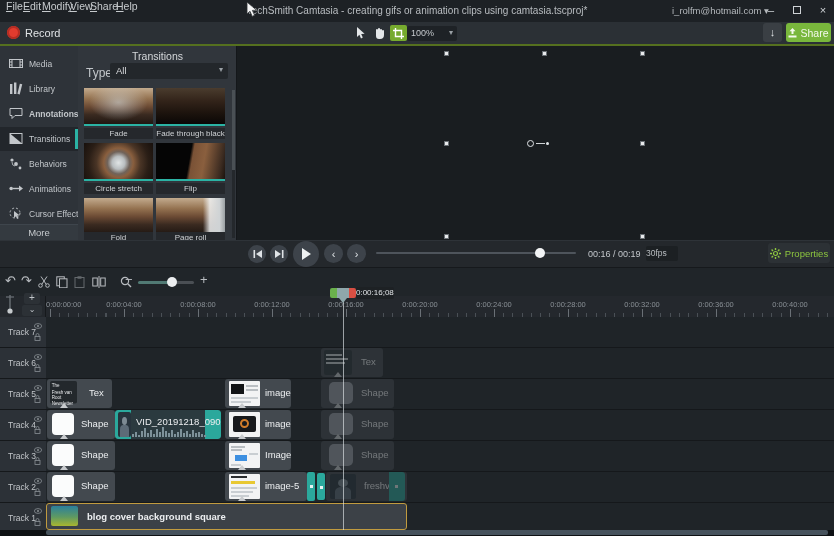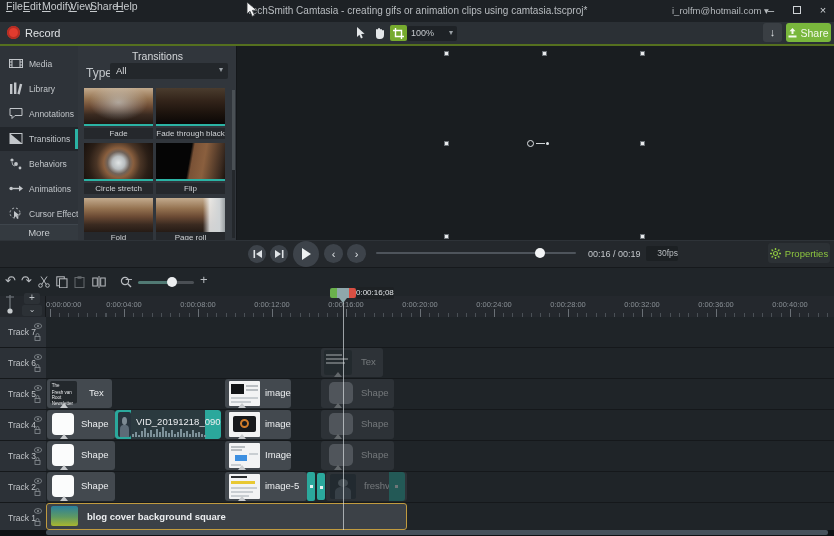--- a/index.html
+++ b/index.html
@@ -72,21 +72,21 @@
   .p-body{position:absolute;left:0px;top:62px;width:100px;height:40px;background:#36416b;border-radius:16px 16px 0 0;
           background-image:radial-gradient(circle,rgba(222,229,241,.85) .7px,rgba(0,0,0,0) 1.1px);background-size:5px 5px;}
   .p-neck{position:absolute;left:42px;top:60px;width:14px;height:10px;background:#8a5f4a;border-radius:0 0 6px 6px;}
 
   
   .playbar{position:absolute;left:0;top:240px;width:834px;height:27px;background:#24282c;border-top:1px solid #2e3338;}
   .pb-circle{position:absolute;border-radius:50%;background:#3d434a;display:flex;align-items:center;justify-content:center;color:#dfe3e6;}
   .scrub-track{position:absolute;left:376px;top:252px;width:200px;height:2px;background:#4e545b;border-radius:1px;}
   .scrub-dot{position:absolute;left:535px;top:248px;width:10px;height:10px;border-radius:50%;background:#f2f4f5;}
   .pb-time{position:absolute;left:588px;top:249px;font-size:9px;color:#c3c7cb;}
-  .fps-chip{position:absolute;left:646px;top:246px;width:32px;height:15px;background:#1c2023;border-radius:2px;text-align:right;font-size:8.5px;color:#b8bcc0;line-height:15px;}
+  .fps-chip{position:absolute;left:646px;top:246px;width:32px;height:15px;background:#1c2023;border-radius:2px;text-align:left;font-size:8.5px;color:#b8bcc0;line-height:15px;}
   .props-btn{position:absolute;left:768px;top:243px;width:62px;height:20px;background:#2c3135;border-radius:3px;display:flex;align-items:center;justify-content:center;gap:4px;font-size:9.5px;color:#8dc63f;}
 
   
   .tl-tools{position:absolute;left:0;top:267px;width:834px;height:29px;background:#202529;border-top:1px solid #16191c;}
   .tli{position:absolute;color:#b8bcc0;font-size:13px;}
   .tl-slider-track{position:absolute;left:138px;top:281px;width:56px;height:3px;border-radius:2px;background:linear-gradient(90deg,#517a74 0%,#517a74 60%,#4a4f54 60%,#4a4f54 100%);}
   .tl-knob{position:absolute;left:167px;top:277px;width:10px;height:10px;border-radius:50%;background:#eceeef;}
 
   .ruler{position:absolute;left:46px;top:296px;width:788px;height:21px;background:#24282d;
      background-image:
@@ -205,21 +205,21 @@
     <span class="sicon">
       <svg width="14" height="13" viewBox="0 0 14 13">
           <rect x="1" y="2" width="2.4" height="10" fill="#c2c6ca"></rect>
           <rect x="5" y="0.5" width="2.4" height="11.5" fill="#c2c6ca"></rect>
           <rect x="9.6" y="1.8" width="2.4" height="10.5" fill="#c2c6ca" transform="rotate(14 10.8 7)"></rect>
         </svg>
     </span>
     <span class="slabel">Library</span>
   </div>
 
-  <div class="side-item" style="top:102px;">
+  <div class="side-item" style="top:102px;font-weight:bold;">
     <span class="sicon">
       <svg width="14" height="13" viewBox="0 0 14 13">
           <path d="M1,1.5 H13 V8.5 H6 L3,11.5 V8.5 H1 Z" fill="none" stroke="#c2c6ca"></path>
         </svg>
     </span>
     <span class="slabel">Annotations</span>
   </div>
 
   <div class="side-item sel" style="top:127px;">
     <span class="sicon">

